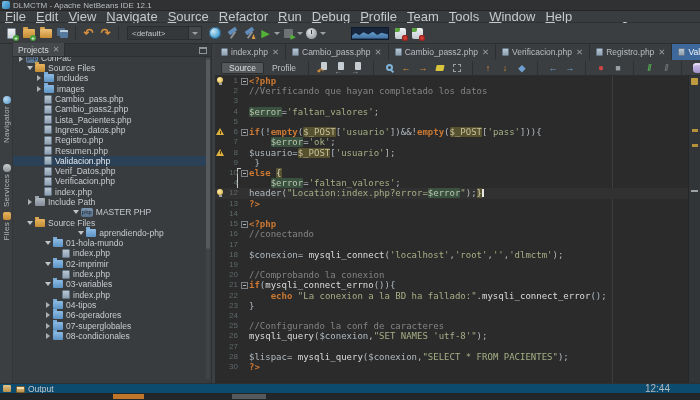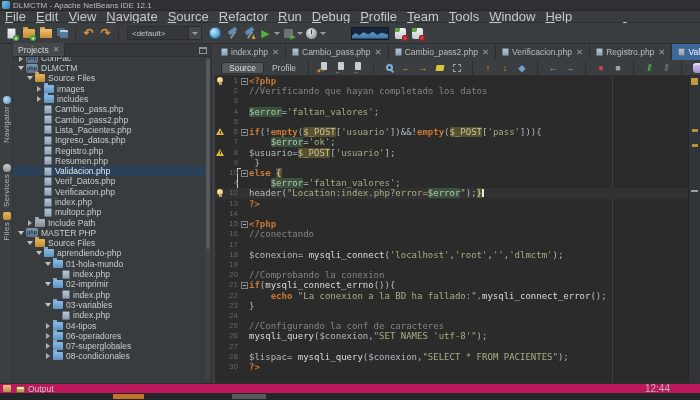--- a/index.html
+++ b/index.html
@@ -135,21 +135,21 @@
 .sg-vp{color:#c9c098;background:#56512f;border-radius:1px}
 .sg-b{color:#d9d9c2;background:#56512f}
 .caret{display:inline-block;width:2px;height:8px;background:#e8e8e8;vertical-align:-1px}
 #bracket{position:absolute;left:22px;top:92px;width:4px;height:31px;border-left:1px solid #c8c8c8;border-top:1px solid #c8c8c8;border-bottom:1px solid #c8c8c8}
 
 #stripe{position:absolute;right:0;top:0;width:12px;height:100%;background:#323537;border-left:1px solid #262626}
 #stripe .stat{position:absolute;left:2px;top:2px;width:7px;height:7px;background:#c09a3e;border-radius:1px}
 .mark-warn{position:absolute;left:3px;width:6px;height:3px;background:#b49238}
 .mark-caret{position:absolute;left:2px;width:7px;height:2px;background:#9aa2a8}
 
-#outputbar{position:absolute;left:0;top:383px;width:700px;height:10px;background:#be185d;border-top:1px solid #2e3032}
+#outputbar{position:absolute;left:0;top:383px;width:700px;height:10px;background:#0c4a6e;border-top:1px solid #2e3032}
 #outtab{position:absolute;left:16px;top:0;display:flex;align-items:center;gap:3px;height:10px}
 .ic-outwin{width:9px;height:7px;background:linear-gradient(#e2c48a,#b98f4a);border:1px solid #7c5f2c;border-radius:1px;box-shadow:inset 0 2px 0 #f0ddb4}
 #outtab .lbl{font-size:8.5px;color:#c6cacc}
 #clock{position:absolute;right:30px;top:0;font-size:10px;color:#b4b8ba;line-height:10px}
 #stripcorner{position:absolute;left:3px;top:1px;width:8px;height:7px;background:linear-gradient(#e2c48a,#b98f4a);border-radius:1px}
 
 #taskbar{position:absolute;left:0;top:393px;width:700px;height:7px;background:#232628}
 #tb-orange{position:absolute;left:113px;top:1px;width:31px;height:5px;background:#c0762a}
 #tb-gray{position:absolute;left:232px;top:1px;width:34px;height:5px;background:#56595b}
 </style>
@@ -258,41 +258,36 @@
         <span class="x">✕</span>
       </span>
       <span id="projmin"></span>
     </div>
     <div id="tree">
         <div class="trow clip" style="padding-left: 4px;">
           <span class="exp c"></span>
           <span class="ti php">php</span>
           <span class="tlabel">ConPac</span>
         </div>
-        <div class="trow" style="padding-left: 4px;">
-          <span class="exp o"></span>
-          <span class="ti php">php</span>
-          <span class="tlabel">DLMCTM</span>
-        </div>
         <div class="trow" style="padding-left: 13px;">
           <span class="exp o"></span>
           <span class="ti fsrc"></span>
           <span class="tlabel">Source Files</span>
         </div>
         <div class="trow" style="padding-left: 22px;">
           <span class="exp c"></span>
           <span class="ti fol"></span>
+          <span class="tlabel">includes</span>
+        </div>
+        <div class="trow" style="padding-left: 22px;">
+          <span class="exp c"></span>
+          <span class="ti fol"></span>
           <span class="tlabel">images</span>
         </div>
         <div class="trow" style="padding-left: 22px;">
-          <span class="exp c"></span>
-          <span class="ti fol"></span>
-          <span class="tlabel">includes</span>
-        </div>
-        <div class="trow" style="padding-left: 22px;">
           <span class="exp"></span>
           <span class="ti file"></span>
           <span class="tlabel">Cambio_pass.php</span>
         </div>
         <div class="trow" style="padding-left: 22px;">
           <span class="exp"></span>
           <span class="ti file"></span>
           <span class="tlabel">Cambio_pass2.php</span>
         </div>
         <div class="trow" style="padding-left: 22px;">
@@ -327,42 +322,37 @@
         </div>
         <div class="trow" style="padding-left: 22px;">
           <span class="exp"></span>
           <span class="ti file"></span>
           <span class="tlabel">Verificacion.php</span>
         </div>
         <div class="trow" style="padding-left: 22px;">
           <span class="exp"></span>
           <span class="ti file"></span>
           <span class="tlabel">index.php</span>
-        </div>
-        <div class="trow" style="padding-left: 22px;">
-          <span class="exp"></span>
-          <span class="ti file"></span>
-          <span class="tlabel">multopc.php</span>
         </div>
         <div class="trow" style="padding-left: 13px;">
           <span class="exp c"></span>
           <span class="ti inc"></span>
           <span class="tlabel">Include Path</span>
         </div>
-        <div class="trow" style="padding-left: 4px;">
+        <div class="trow" style="padding-left: 4px; justify-content: center;">
           <span class="exp o"></span>
           <span class="ti php">php</span>
           <span class="tlabel">MASTER PHP</span>
         </div>
         <div class="trow" style="padding-left: 13px;">
           <span class="exp o"></span>
           <span class="ti fsrc"></span>
           <span class="tlabel">Source Files</span>
         </div>
-        <div class="trow" style="padding-left: 22px;">
+        <div class="trow" style="padding-left: 22px; justify-content: center;">
           <span class="exp o"></span>
           <span class="ti fol"></span>
           <span class="tlabel">aprendiendo-php</span>
         </div>
         <div class="trow" style="padding-left: 31px;">
           <span class="exp o"></span>
           <span class="ti fol"></span>
           <span class="tlabel">01-hola-mundo</span>
         </div>
         <div class="trow" style="padding-left: 40px;">

